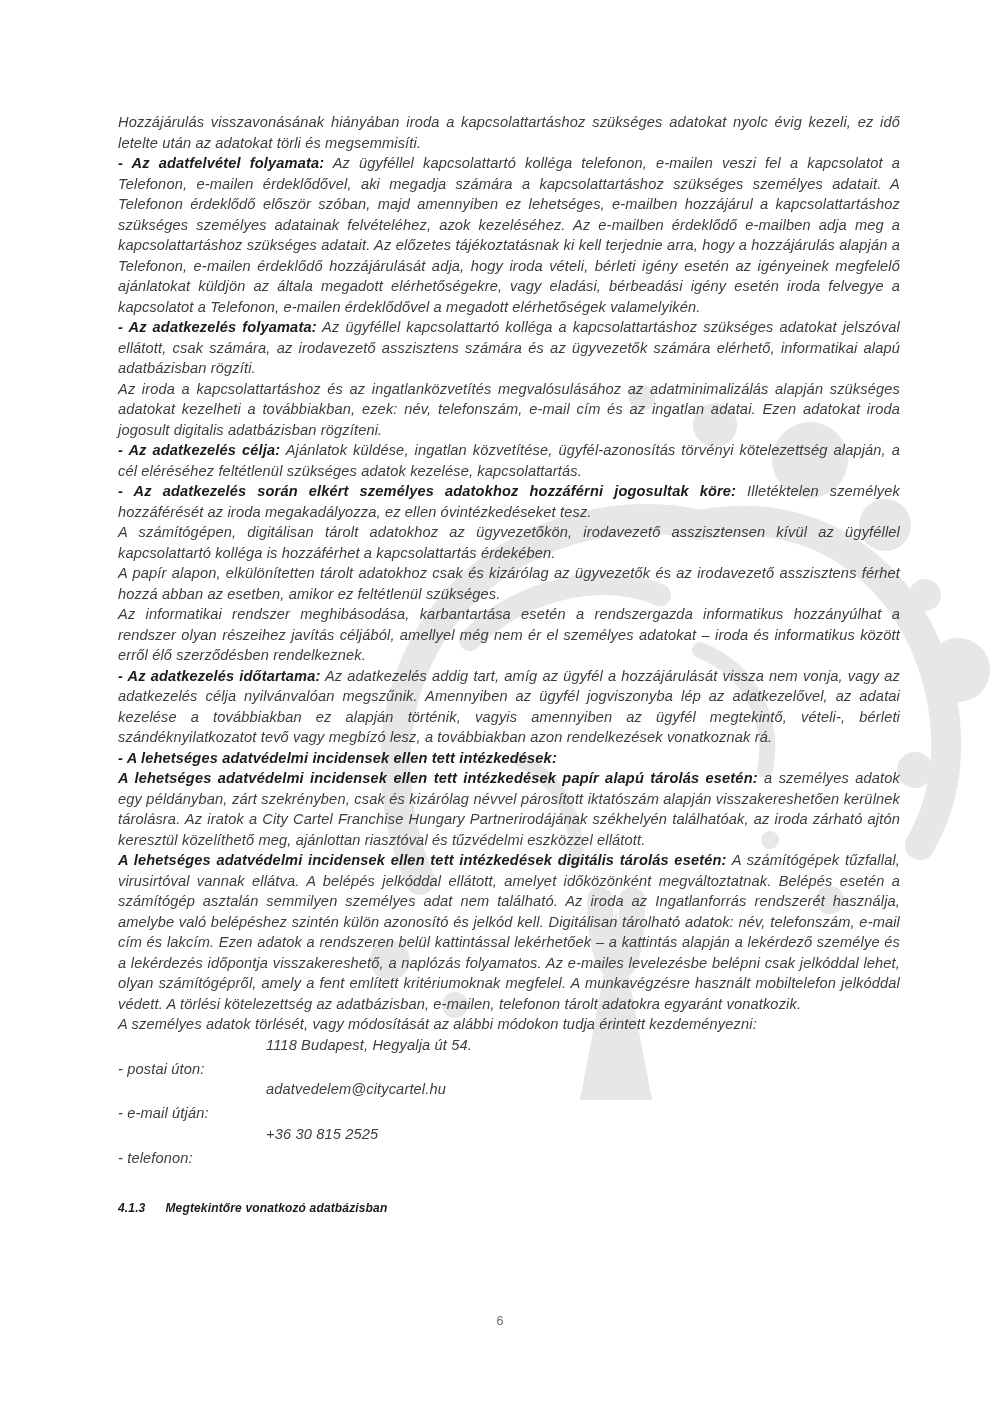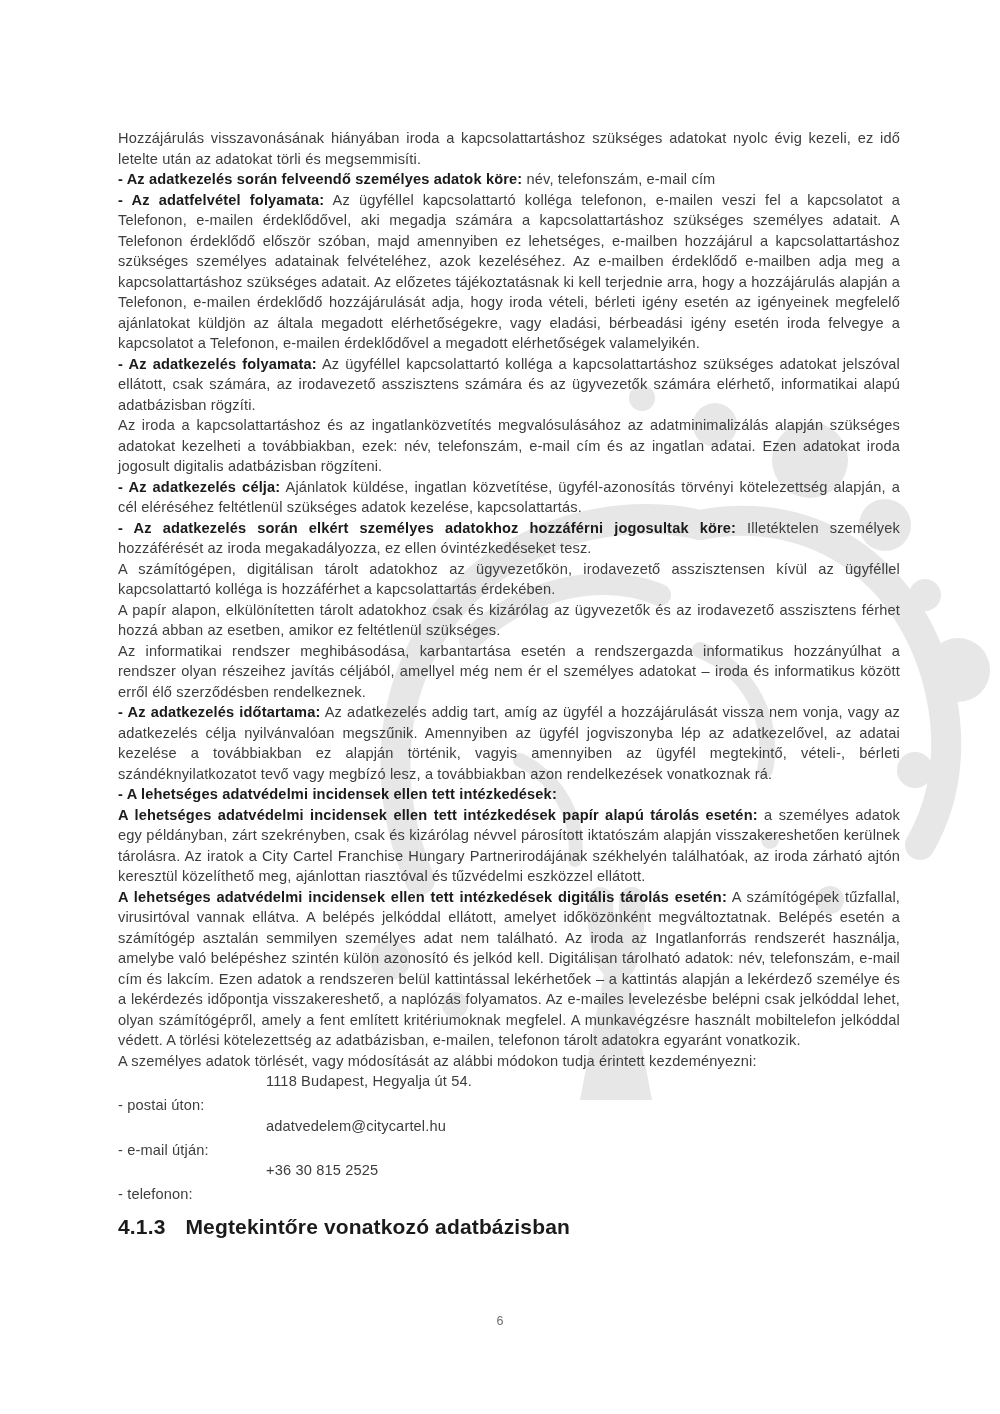--- a/index.html
+++ b/index.html
@@ -13,40 +13,41 @@
   }
   .watermark{
     position:absolute;
     left:270px;top:340px;
     width:720px;height:790px;
     z-index:0;
     pointer-events:none;
   }
   .content{
     position:absolute;
-    left:118px;top:128px;
+    left:118px;top:112px;
     width:782px;
     z-index:1;
     font-size:14.6px;
     line-height:20.5px;
     letter-spacing:0.15px;
     text-align:justify;
+    font-style:italic;
   }
   p.para{margin:0;padding:0;}
   p.para b{color:#1b1b1b;font-weight:700;}
   .contact-row{display:flex;text-align:left;}
   .contact-label{width:148px;flex:none;margin-top:24px;}
   .section-heading{
-    margin-top:12px;
+    margin-top:30px;
     display:flex;
     gap:20px;
     font-weight:700;
     color:#1b1b1b;
     text-align:left;
-    font-size:21px;
+    font-size:12px;
   }
   .closing{margin-top:1px;}
   .page-number{
     position:absolute;
     top:1314px;left:0;width:100%;
     text-align:center;
     font-size:12.5px;
     color:#6d6d6d;
     z-index:1;
   }
@@ -76,21 +77,20 @@
       <circle cx="500" cy="500" r="9" stroke="none"></circle>
       <path d="M430,310 C480,330 505,380 495,430" fill="none" stroke-width="16" stroke-linecap="round"></path>
       <path d="M250,420 C290,440 310,480 305,520" fill="none" stroke-width="14" stroke-linecap="round"></path>
     </g>
   </svg>
 
   <div class="content">
 
     <p class="para"><span>Hozzájárulás visszavonásának hiányában iroda a kapcsolattartáshoz szükséges adatokat nyolc évig kezeli, ez idő letelte után az adatokat törli és megsemmisíti.</span></p>
 
-    <p class="para"><b>- Az adatkezelés során felveendő személyes adatok köre:</b><span> név, telefonszám, e-mail cím</span></p>
 
     <p class="para"><b>- Az adatfelvétel folyamata:</b><span> Az ügyféllel kapcsolattartó kolléga telefonon, e-mailen veszi fel a kapcsolatot a Telefonon, e-mailen érdeklődővel, aki megadja számára a kapcsolattartáshoz szükséges személyes adatait. A Telefonon érdeklődő először szóban, majd amennyiben ez lehetséges, e-mailben hozzájárul a kapcsolattartáshoz szükséges személyes adatainak felvételéhez, azok kezeléséhez. Az e-mailben érdeklődő e-mailben adja meg a kapcsolattartáshoz szükséges adatait. Az előzetes tájékoztatásnak ki kell terjednie arra, hogy a hozzájárulás alapján a Telefonon, e-mailen érdeklődő hozzájárulását adja, hogy iroda vételi, bérleti igény esetén az igényeinek megfelelő ajánlatokat küldjön az általa megadott elérhetőségekre, vagy eladási, bérbeadási igény esetén iroda felvegye a kapcsolatot a Telefonon, e-mailen érdeklődővel a megadott elérhetőségek valamelyikén.</span></p>
 
     <p class="para"><b>- Az adatkezelés folyamata:</b><span> Az ügyféllel kapcsolattartó kolléga a kapcsolattartáshoz szükséges adatokat jelszóval ellátott, csak számára, az irodavezető asszisztens számára és az ügyvezetők számára elérhető, informatikai alapú adatbázisban rögzíti.</span></p>
 
     <p class="para"><span>Az iroda a kapcsolattartáshoz és az ingatlanközvetítés megvalósulásához az adatminimalizálás alapján szükséges adatokat kezelheti a továbbiakban, ezek: név, telefonszám, e-mail cím és az ingatlan adatai. Ezen adatokat iroda jogosult digitalis adatbázisban rögzíteni.</span></p>
 
     <p class="para"><b>- Az adatkezelés célja:</b><span> Ajánlatok küldése, ingatlan közvetítése, ügyfél-azonosítás törvényi kötelezettség alapján, a cél eléréséhez feltétlenül szükséges adatok kezelése, kapcsolattartás.</span></p>
 
     <p class="para"><b>- Az adatkezelés során elkért személyes adatokhoz hozzáférni jogosultak köre:</b><span> Illetéktelen személyek hozzáférését az iroda megakadályozza, ez ellen óvintézkedéseket tesz.</span></p>

